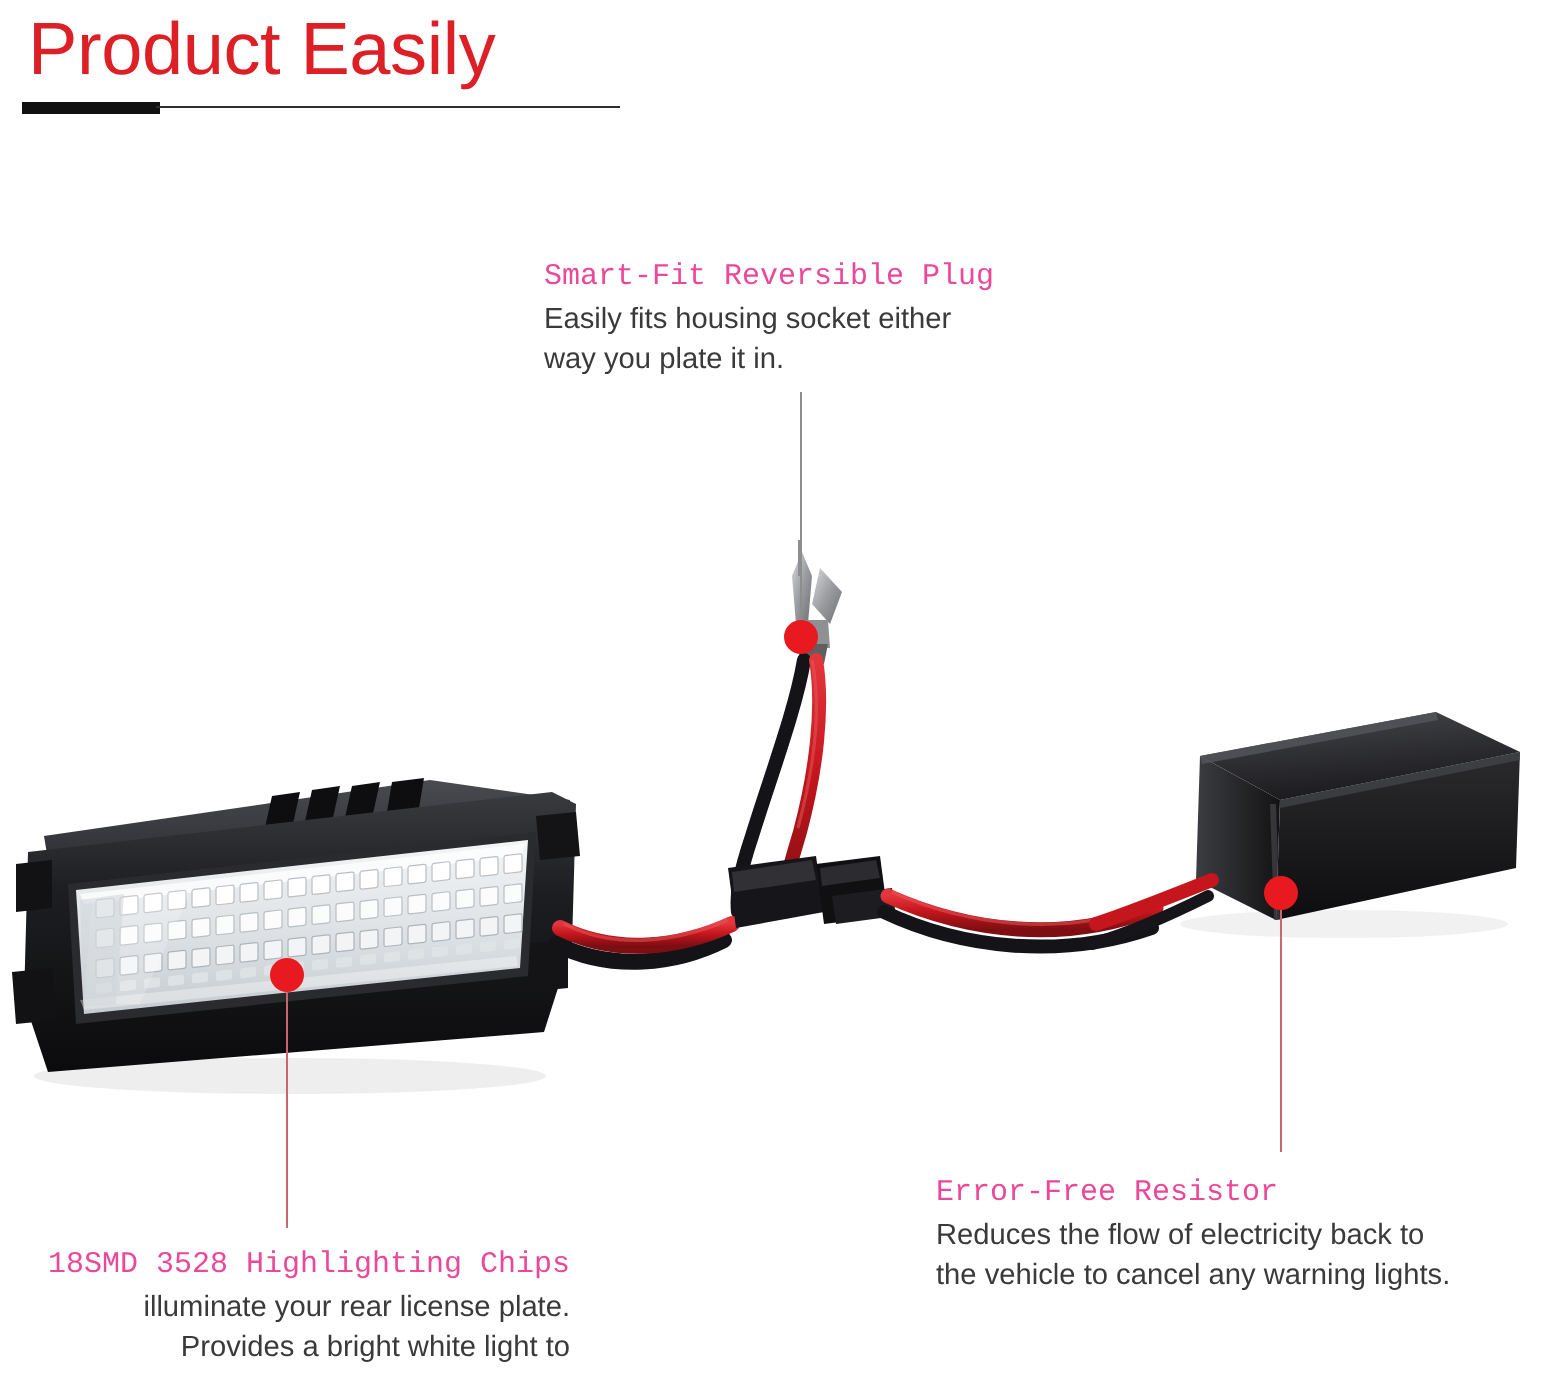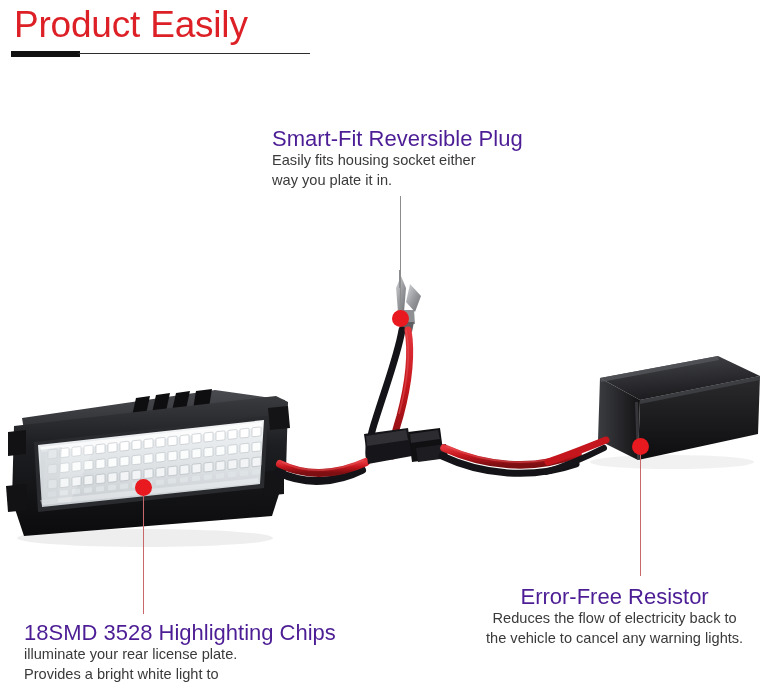--- a/index.html
+++ b/index.html
@@ -43,37 +43,38 @@
     left: 78px;
     top: 53px;
     width: 232px;
     height: 1px;
     background: #2d2d2d;
   }
 
   
   .callout { position: absolute; }
   .callout-heading {
-    font-size: 22px;
+    font-size: 15px;
     line-height: 25px;
     font-weight: 400;
-    color: #4c1d95;
+    color: #ec4899;
     white-space: nowrap;
+    font-family: Liberation Mono, monospace;
   }
   .callout-body {
     font-size: 14.6px;
     line-height: 19.5px;
     font-weight: 400;
     color: #3a3a3a;
   }
   .callout-body span { display: block; white-space: nowrap; }
 
   #callout-plug { left: 272px; top: 126px; }
-  #callout-chips { left: 24px; top: 620px; }
-  #callout-resistor { left: 486px; top: 584px; text-align: center; }
+  #callout-chips { left: 24px; top: 620px; text-align: right; }
+  #callout-resistor { left: 468px; top: 584px; }
 
   
   .leader-line {
     position: absolute;
     width: 1.3px;
     background: #c9686c;
   }
   #leader-plug { left: 400px; top: 196px; height: 122px; background: #8d8d8d; }
   #leader-chips { left: 143px; top: 487px; height: 127px; }
   #leader-resistor { left: 640px; top: 446px; height: 130px; }

